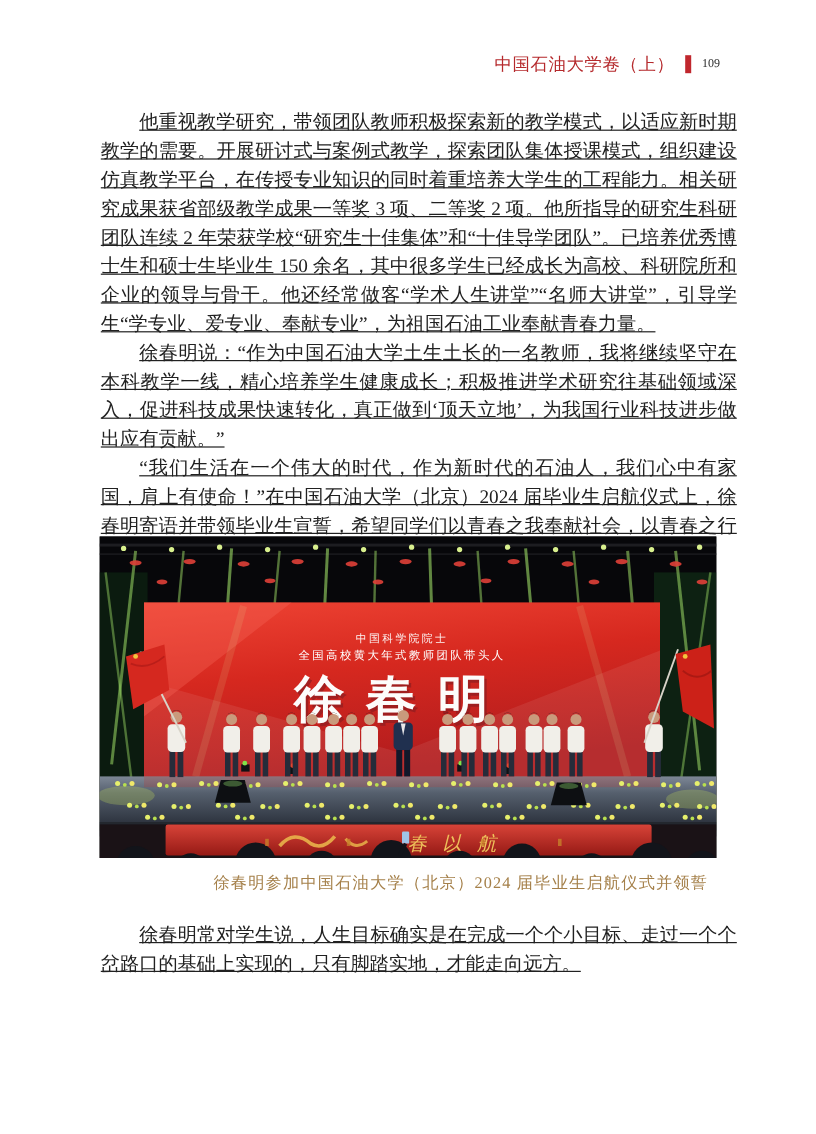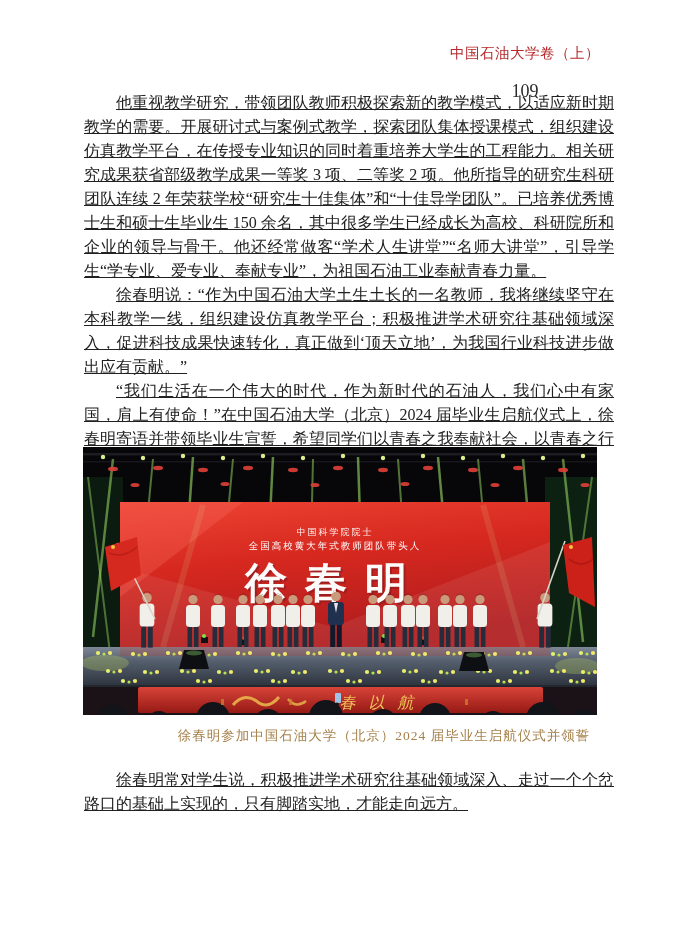--- a/index.html
+++ b/index.html
@@ -3,25 +3,25 @@
 <meta charset="utf-8">
 <style>
   html,body{margin:0;padding:0;background:#888;}
   .page{
     position:relative;width:680px;height:945px;background:#ffffff;
     margin:0 auto;overflow:hidden;
     font-family:"Liberation Serif","DejaVu Serif",serif;
   }
   .header{
     position:absolute;top:44px;right:80px;height:18px;
-    display:flex;align-items:center;gap:9px;flex-direction:column;
+    display:flex;align-items:center;gap:9px;
   }
   .header-title{font-size:14.5px;color:#b5292c;letter-spacing:0.5px;}
   .header-bar{width:5px;height:15px;background:#c0272d;}
-  .header-page{font-size:18px;color:#2b2b2b;}
+  .header-page{font-size:10px;color:#2b2b2b;}
   .body-block{
     position:absolute;left:84px;width:530px;
     font-size:16px;line-height:24px;color:#212121;
     text-align:justify;
     text-decoration:underline;
   }
   .body-top{top:91px;}
   .body-bottom{top:768px;}
   .body-block p{margin:0;text-indent:2em;}
   .body-bottom p{margin-bottom:4px;}
@@ -38,21 +38,21 @@
 <div class="page">
 
   <div class="header">
     <span class="header-title">中国石油大学卷（上）</span>
     <span class="header-bar"></span>
     <span class="header-page">109</span>
   </div>
 
   <div class="body-block body-top">
     <p>他重视教学研究，带领团队教师积极探索新的教学模式，以适应新时期教学的需要。开展研讨式与案例式教学，探索团队集体授课模式，组织建设仿真教学平台，在传授专业知识的同时着重培养大学生的工程能力。相关研究成果获省部级教学成果一等奖 3 项、二等奖 2 项。他所指导的研究生科研团队连续 2 年荣获学校“研究生十佳集体”和“十佳导学团队”。已培养优秀博士生和硕士生毕业生 150 余名，其中很多学生已经成长为高校、科研院所和企业的领导与骨干。他还经常做客“学术人生讲堂”“名师大讲堂”，引导学生“学专业、爱专业、奉献专业”，为祖国石油工业奉献青春力量。</p>
-    <p>徐春明说：“作为中国石油大学土生土长的一名教师，我将继续坚守在本科教学一线，组织建设仿真教学平台；积极推进学术研究往基础领域深入，促进科技成果快速转化，真正做到‘顶天立地’，为我国行业科技进步做出应有贡献。”</p>
+    <p>徐春明说：“作为中国石油大学土生土长的一名教师，我将继续坚守在本科教学一线，精心培养学生健康成长；积极推进学术研究往基础领域深入，促进科技成果快速转化，真正做到‘顶天立地’，为我国行业科技进步做出应有贡献。”</p>
     <p>“我们生活在一个伟大的时代，作为新时代的石油人，我们心中有家国，肩上有使命！”在中国石油大学（北京）2024 届毕业生启航仪式上，徐春明寄语并带领毕业生宣誓，希望同学们以青春之我奉献社会，以青春之行报效祖国，在祖国最需要的地方绽放绚丽青春。</p>
   </div>
 
   <div class="figure">
     <svg class="photo" viewBox="0 0 514 268" xmlns="http://www.w3.org/2000/svg">
       <defs>
         <linearGradient id="gradRed" x1="0" y1="0" x2="0.3" y2="1">
           <stop offset="0" stop-color="#ef4434"></stop>
           <stop offset="0.45" stop-color="#d6281f"></stop>
           <stop offset="1" stop-color="#b01c1e"></stop>
@@ -285,16 +285,16 @@
         <rect x="206" y="252" width="3" height="6" fill="#c77f2a" opacity="0.8"></rect>
         <rect x="318" y="252" width="3" height="6" fill="#c77f2a" opacity="0.8"></rect>
         <rect x="382" y="252" width="3" height="6" fill="#c77f2a" opacity="0.8"></rect>
       </g>
     </svg>
 
     <div class="caption">徐春明参加中国石油大学（北京）2024 届毕业生启航仪式并领誓</div>
   </div>
 
   <div class="body-block body-bottom">
-    <p>徐春明常对学生说，积极推进学术研究往基础领域深入、走过一个个岔路口的基础上实现的，只有脚踏实地，才能走向远方。</p>
+    <p>徐春明常对学生说，人生目标确实是在完成一个个小目标、走过一个个岔路口的基础上实现的，只有脚踏实地，才能走向远方。</p>
   </div>
 
 </div>
 
 </body></html>

